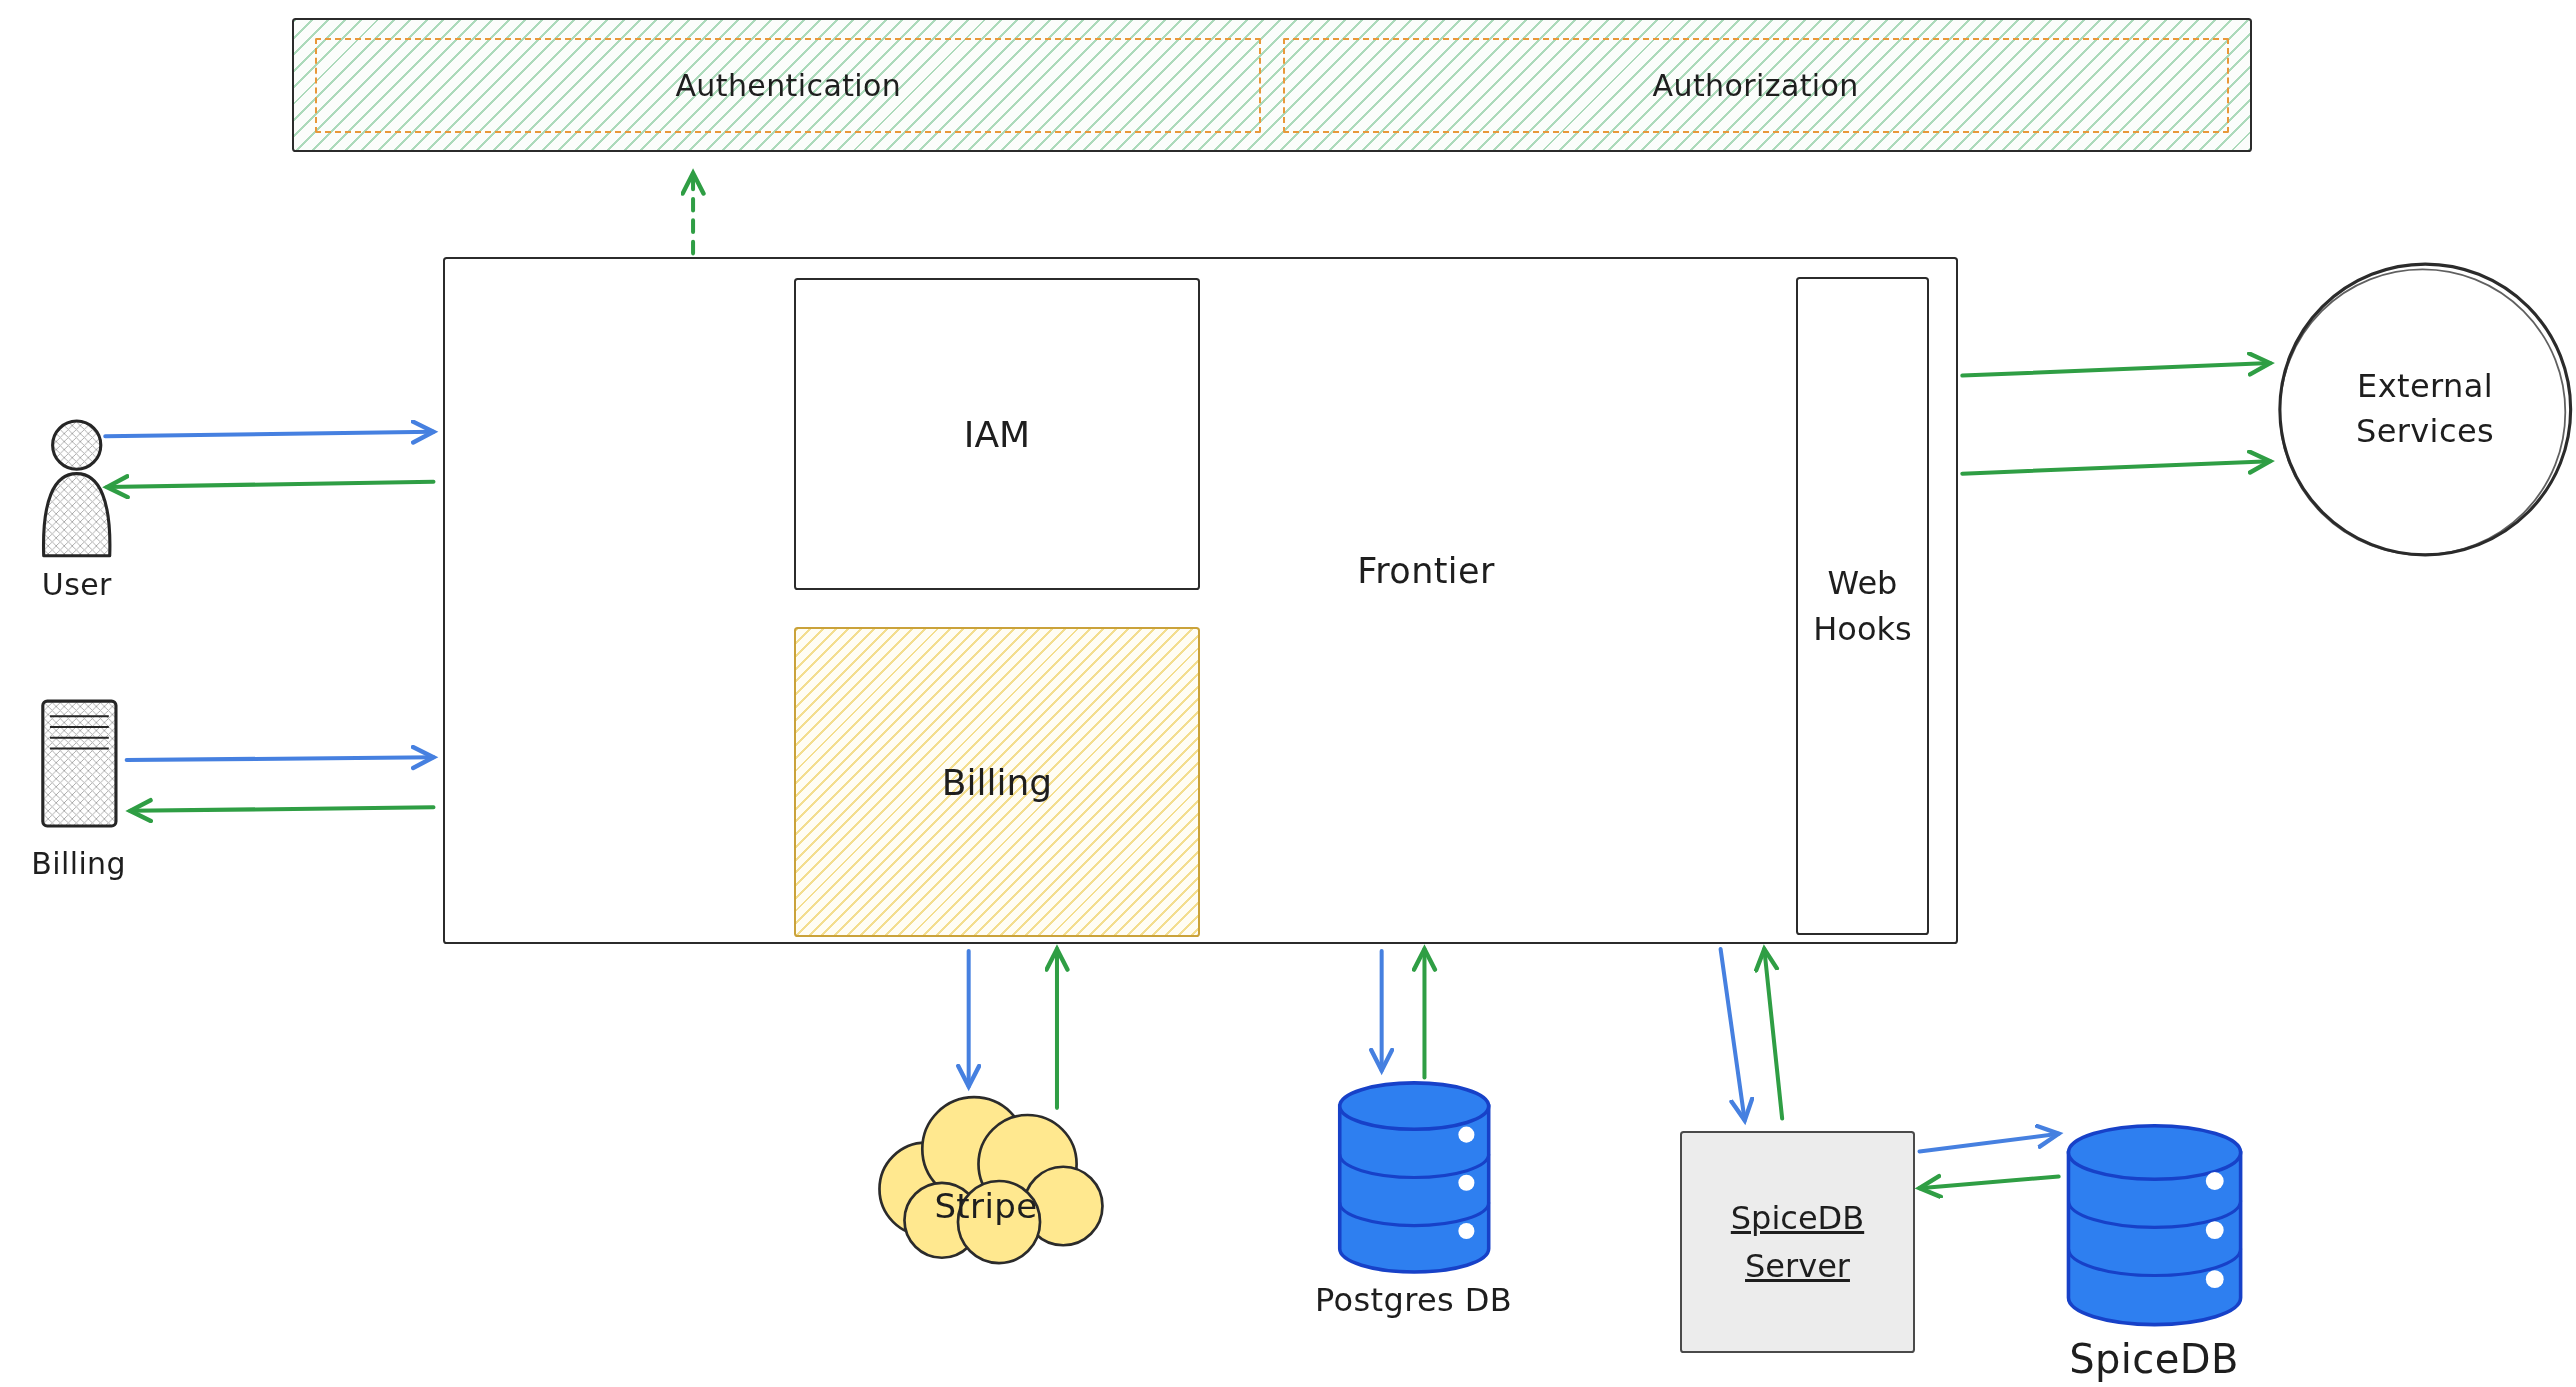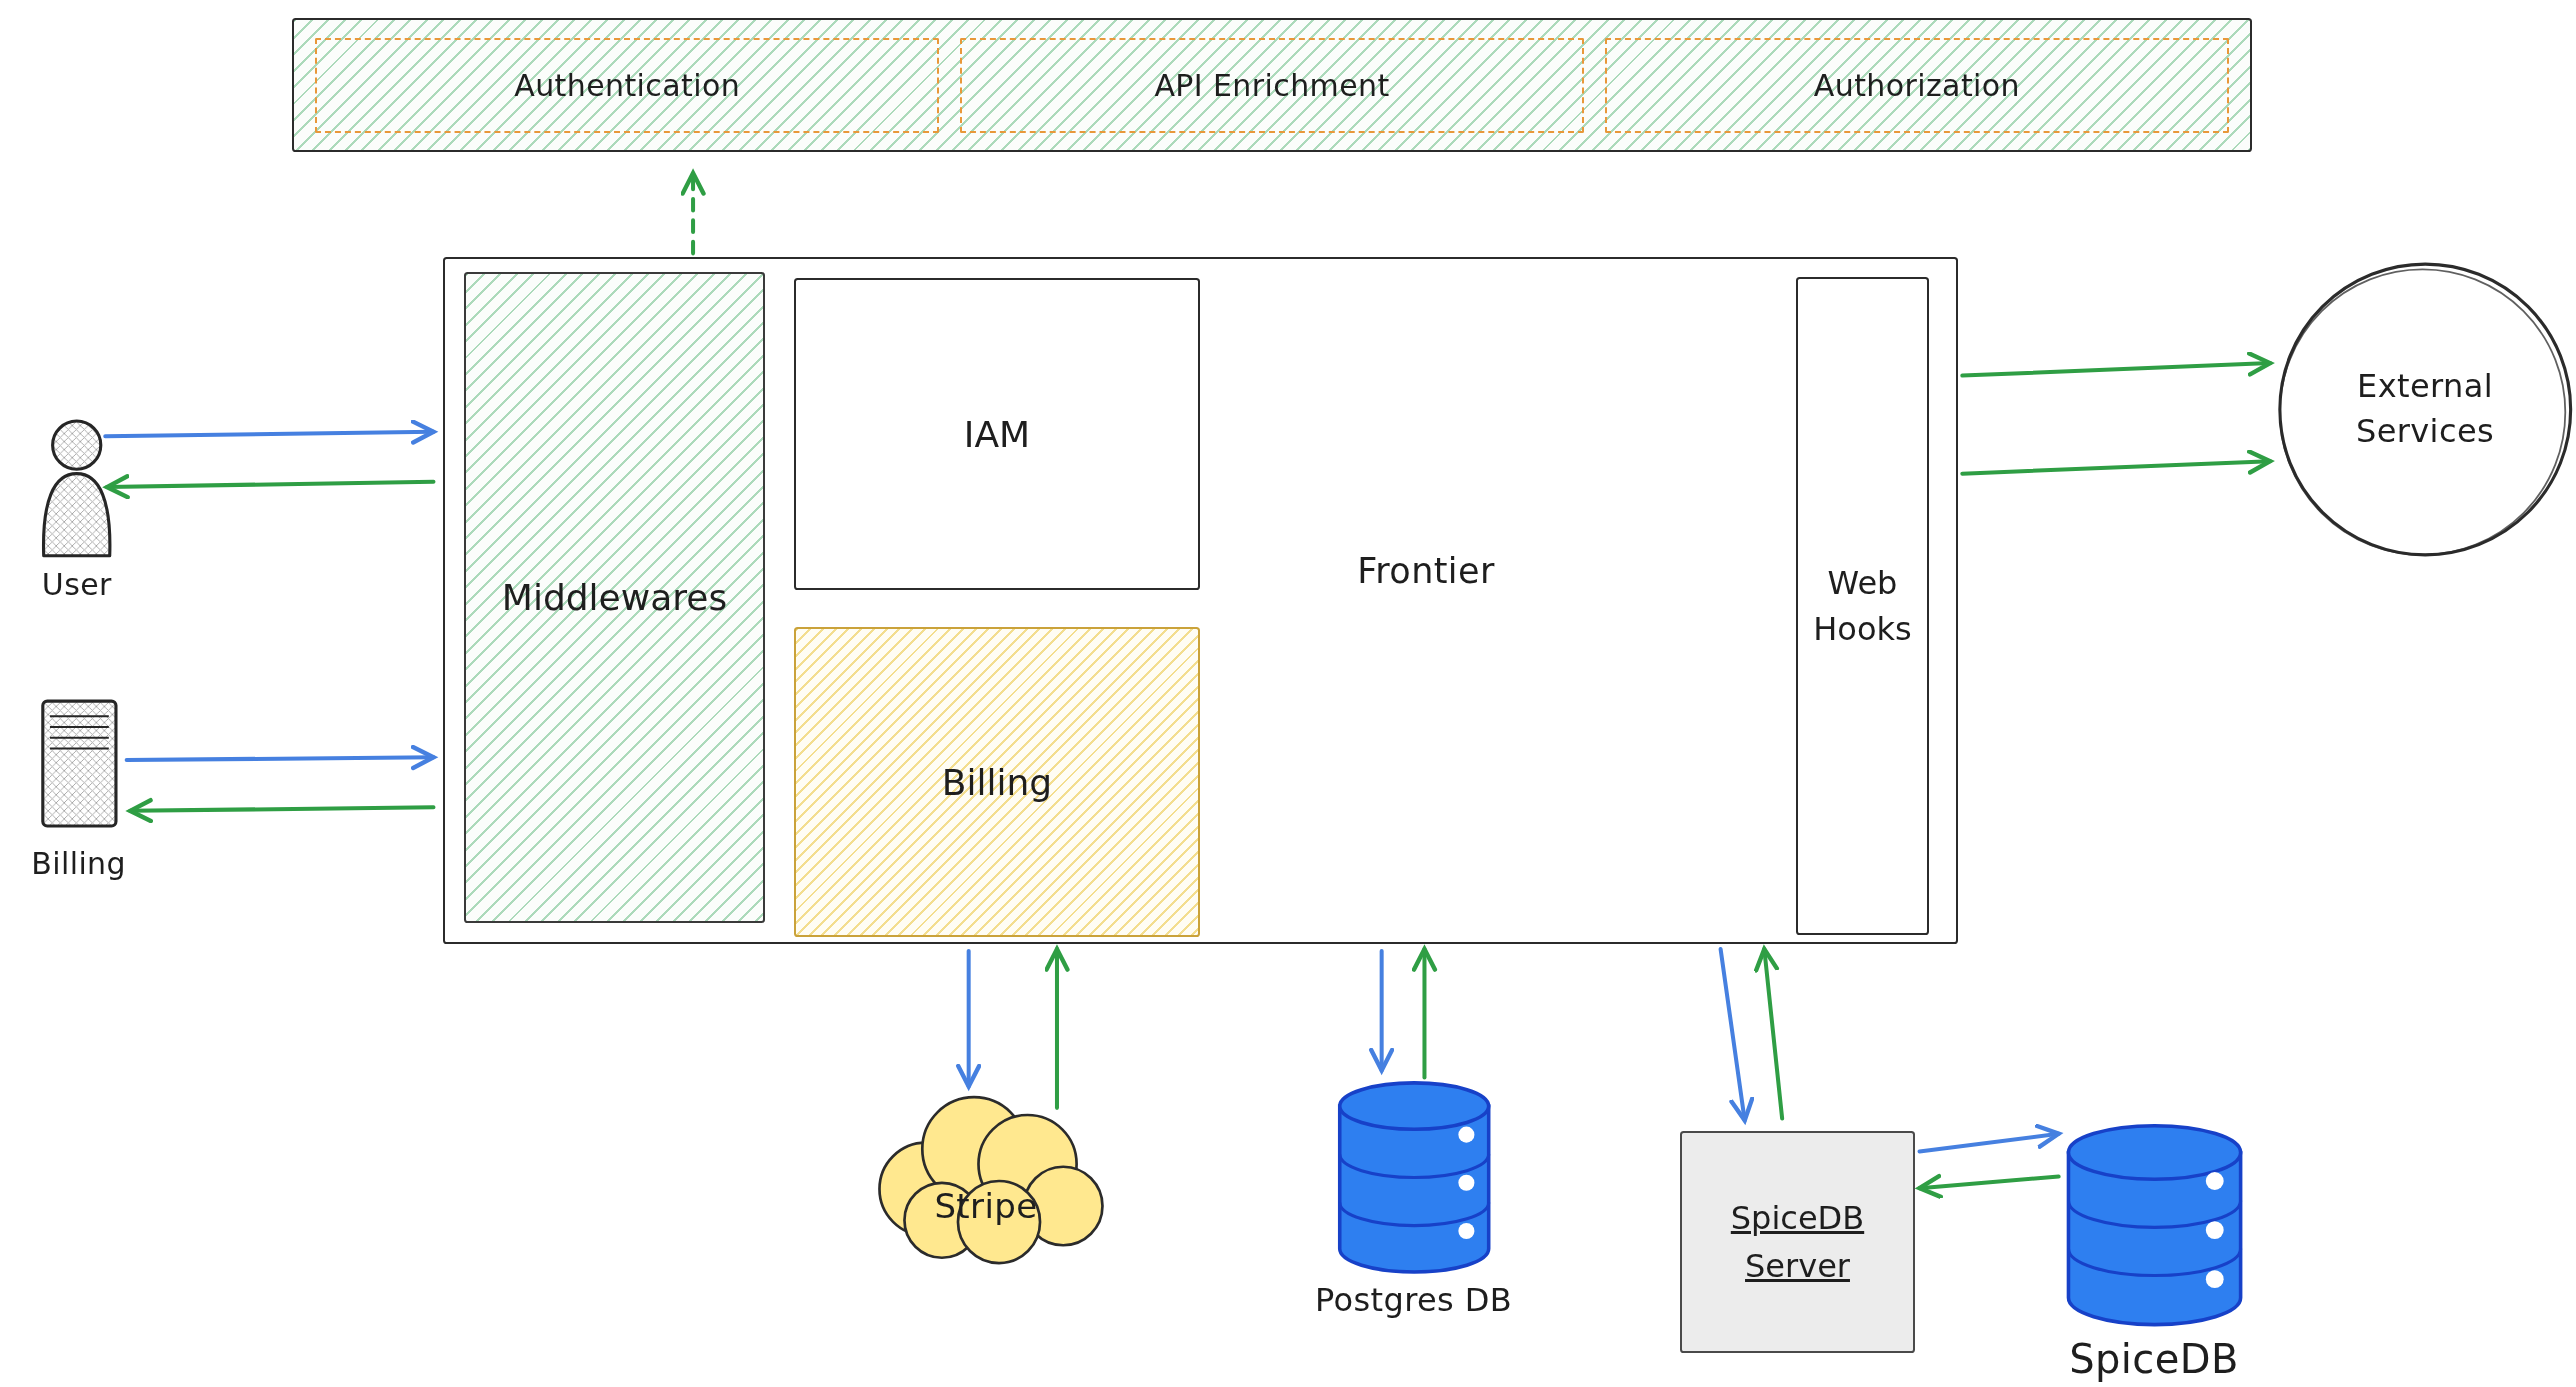--- a/index.html
+++ b/index.html
@@ -150,32 +150,26 @@
     <line x1="1998" y1="1254" x2="1978" y2="1064" class="ln-g" marker-end="url(#ah-g)"></line>
     <line x1="2152" y1="1291" x2="2308" y2="1271" class="ln-b" marker-end="url(#ah-b)"></line>
     <line x1="2308" y1="1319" x2="2152" y2="1332" class="ln-g" marker-end="url(#ah-g)"></line>
   </svg>
 
   <div class="box topbar hatch-green">
     <div class="seg">
       <span>Authentication</span>
     </div>
     <div class="seg">
-      <span>API Enrichment</span>
-    </div>
-    <div class="seg">
       <span>Authorization</span>
     </div>
   </div>
 
   <div class="box main-box"></div>
 
-  <div class="box middlewares hatch-green">
-    <span>Middlewares</span>
-  </div>
 
   <div class="box iam">
     <span>IAM</span>
   </div>
 
   <div class="box billing hatch-yellow">
     <span>Billing</span>
   </div>
 
   <div class="lbl frontier-label">Frontier</div>

